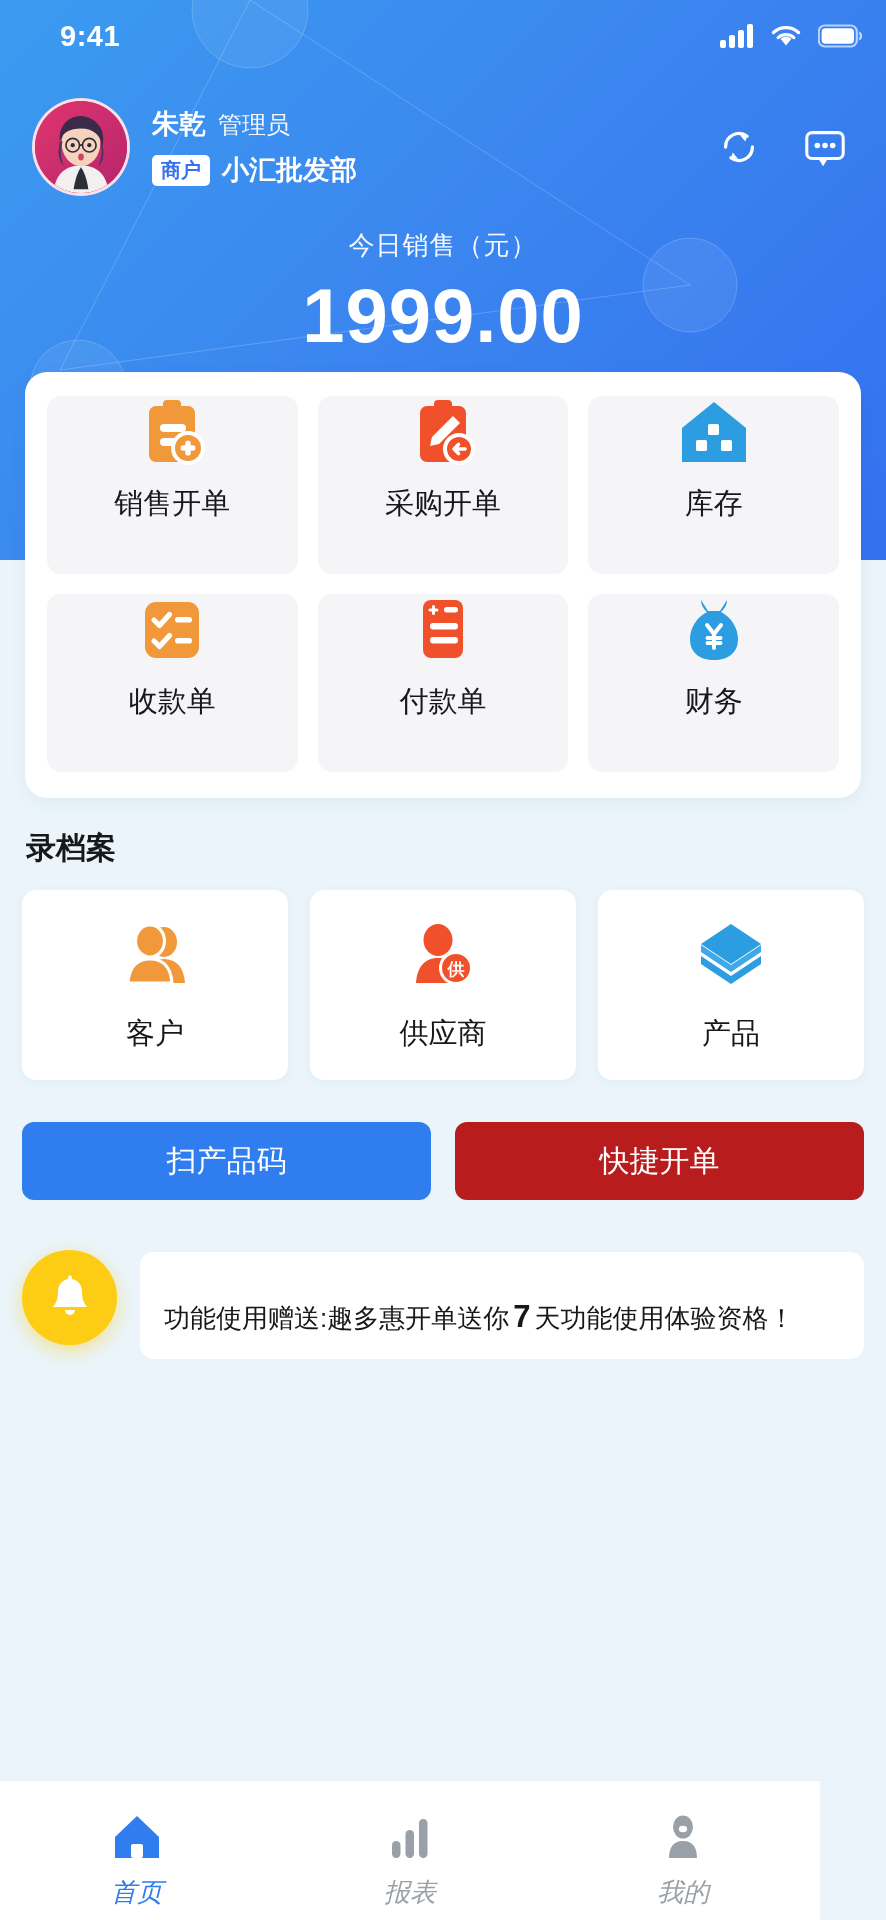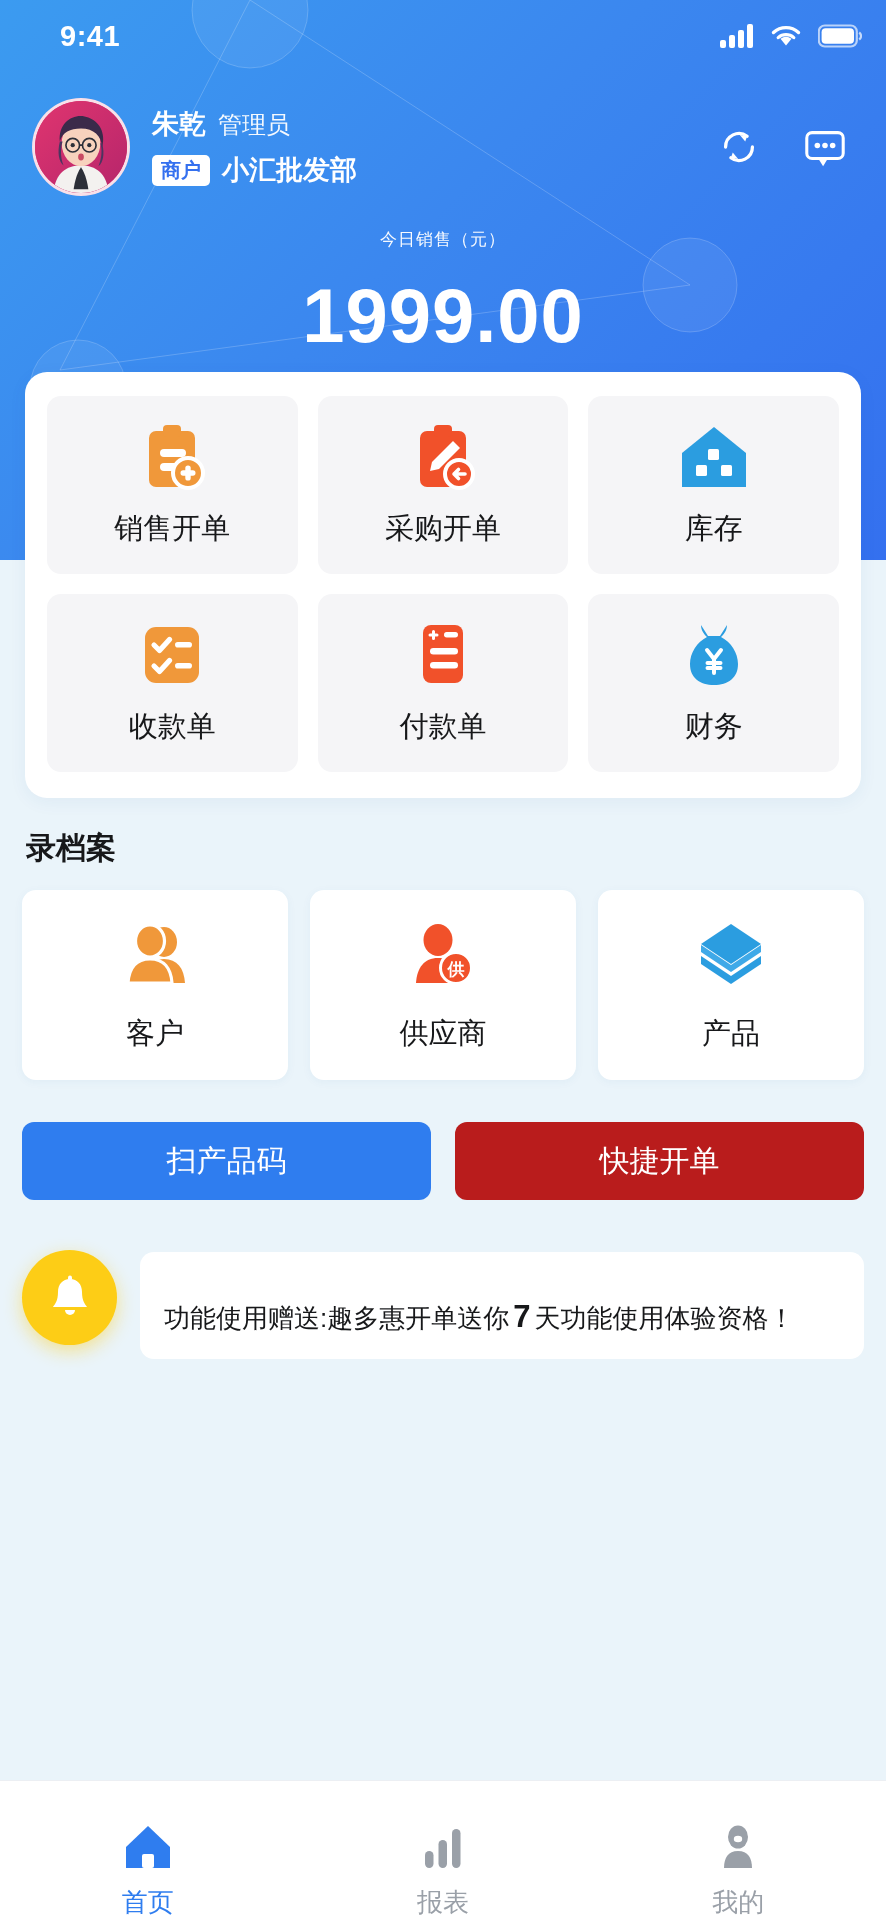--- a/index.html
+++ b/index.html
@@ -49,37 +49,37 @@
     background: #fff; color: #3470ef; font-size: 20px; font-weight: 600;
     border-radius: 5px; padding: 3px 9px; line-height: 1.25;
   }
   .shop-name { color: #fff; font-size: 27px; font-weight: 700; }
   .header-actions { margin-left: auto; display: flex; align-items: center; gap: 40px; }
   .hdr-icon { width: 46px; height: 46px; cursor: pointer; }
 
   
   .sales-label {
     position: absolute; top: 228px; left: 0; width: 886px; text-align: center;
-    color: rgba(255,255,255,0.96); font-size: 17px; letter-spacing: 1px;
+    color: rgba(255,255,255,0.96); font-size: 26px; letter-spacing: 1px;
   }
   .sales-value {
     position: absolute; top: 272px; left: 0; width: 886px; text-align: center;
     color: #fff; font-size: 76px; font-weight: 700; letter-spacing: 1px;
   }
 
   
   .panel {
     position: absolute; top: 372px; left: 25px; width: 836px;
     background: #fff; border-radius: 22px; padding: 24px 22px 26px 22px;
     box-shadow: 0 4px 18px rgba(40,90,160,0.06);
   }
   .grid { display: grid; grid-template-columns: repeat(3, 1fr); gap: 20px; }
   .tile {
     background: #f5f5f7; border-radius: 14px; height: 178px;
-    display: flex; flex-direction: column; align-items: center; justify-content: center;
+    display: flex; flex-direction: column; align-items: center; 
     gap: 16px; cursor: pointer;
   }
   .tile-icon { width: 72px; height: 72px; display: block; }
   .tile-label { font-size: 29px; color: #17181a; font-weight: 500; }
 
   
   .section-title {
     position: absolute; top: 828px; left: 26px;
     font-size: 30px; font-weight: 700; color: #17181a;
   }
@@ -119,23 +119,23 @@
   .notice-box {
     position: absolute; left: 118px; top: 2px; right: 0; min-height: 100px;
     background: #fff; border-radius: 14px; padding: 18px 24px;
     display: flex; align-items: center;
   }
   .notice-text { font-size: 26px; color: #17181a; line-height: 1.5; margin-top: 24px; }
   .notice-text .big { font-size: 31px; font-weight: 700; padding: 0 4px; }
 
   
   .tabbar {
-    position: absolute; bottom: 0; left: 0; width: 886px; height: 140px;
+    position: absolute; bottom: 0; left: 0; width: 820px; height: 140px;
     background: #fff; border-top: 1px solid #eceff3;
-    display: flex; align-items: flex-end; padding-top: 20px;
+    display: flex; align-items: center; padding-top: 20px; font-style: italic;
   }
   .tab {
     flex: 1; display: flex; flex-direction: column; align-items: center; gap: 12px;
     cursor: pointer;
   }
   .tab-icon { width: 52px; height: 52px; display: block; }
   .tab-label { font-size: 26px; color: #9aa0a8; }
   .tab.active .tab-label { color: #2f7def; }
 </style>
 </head>

